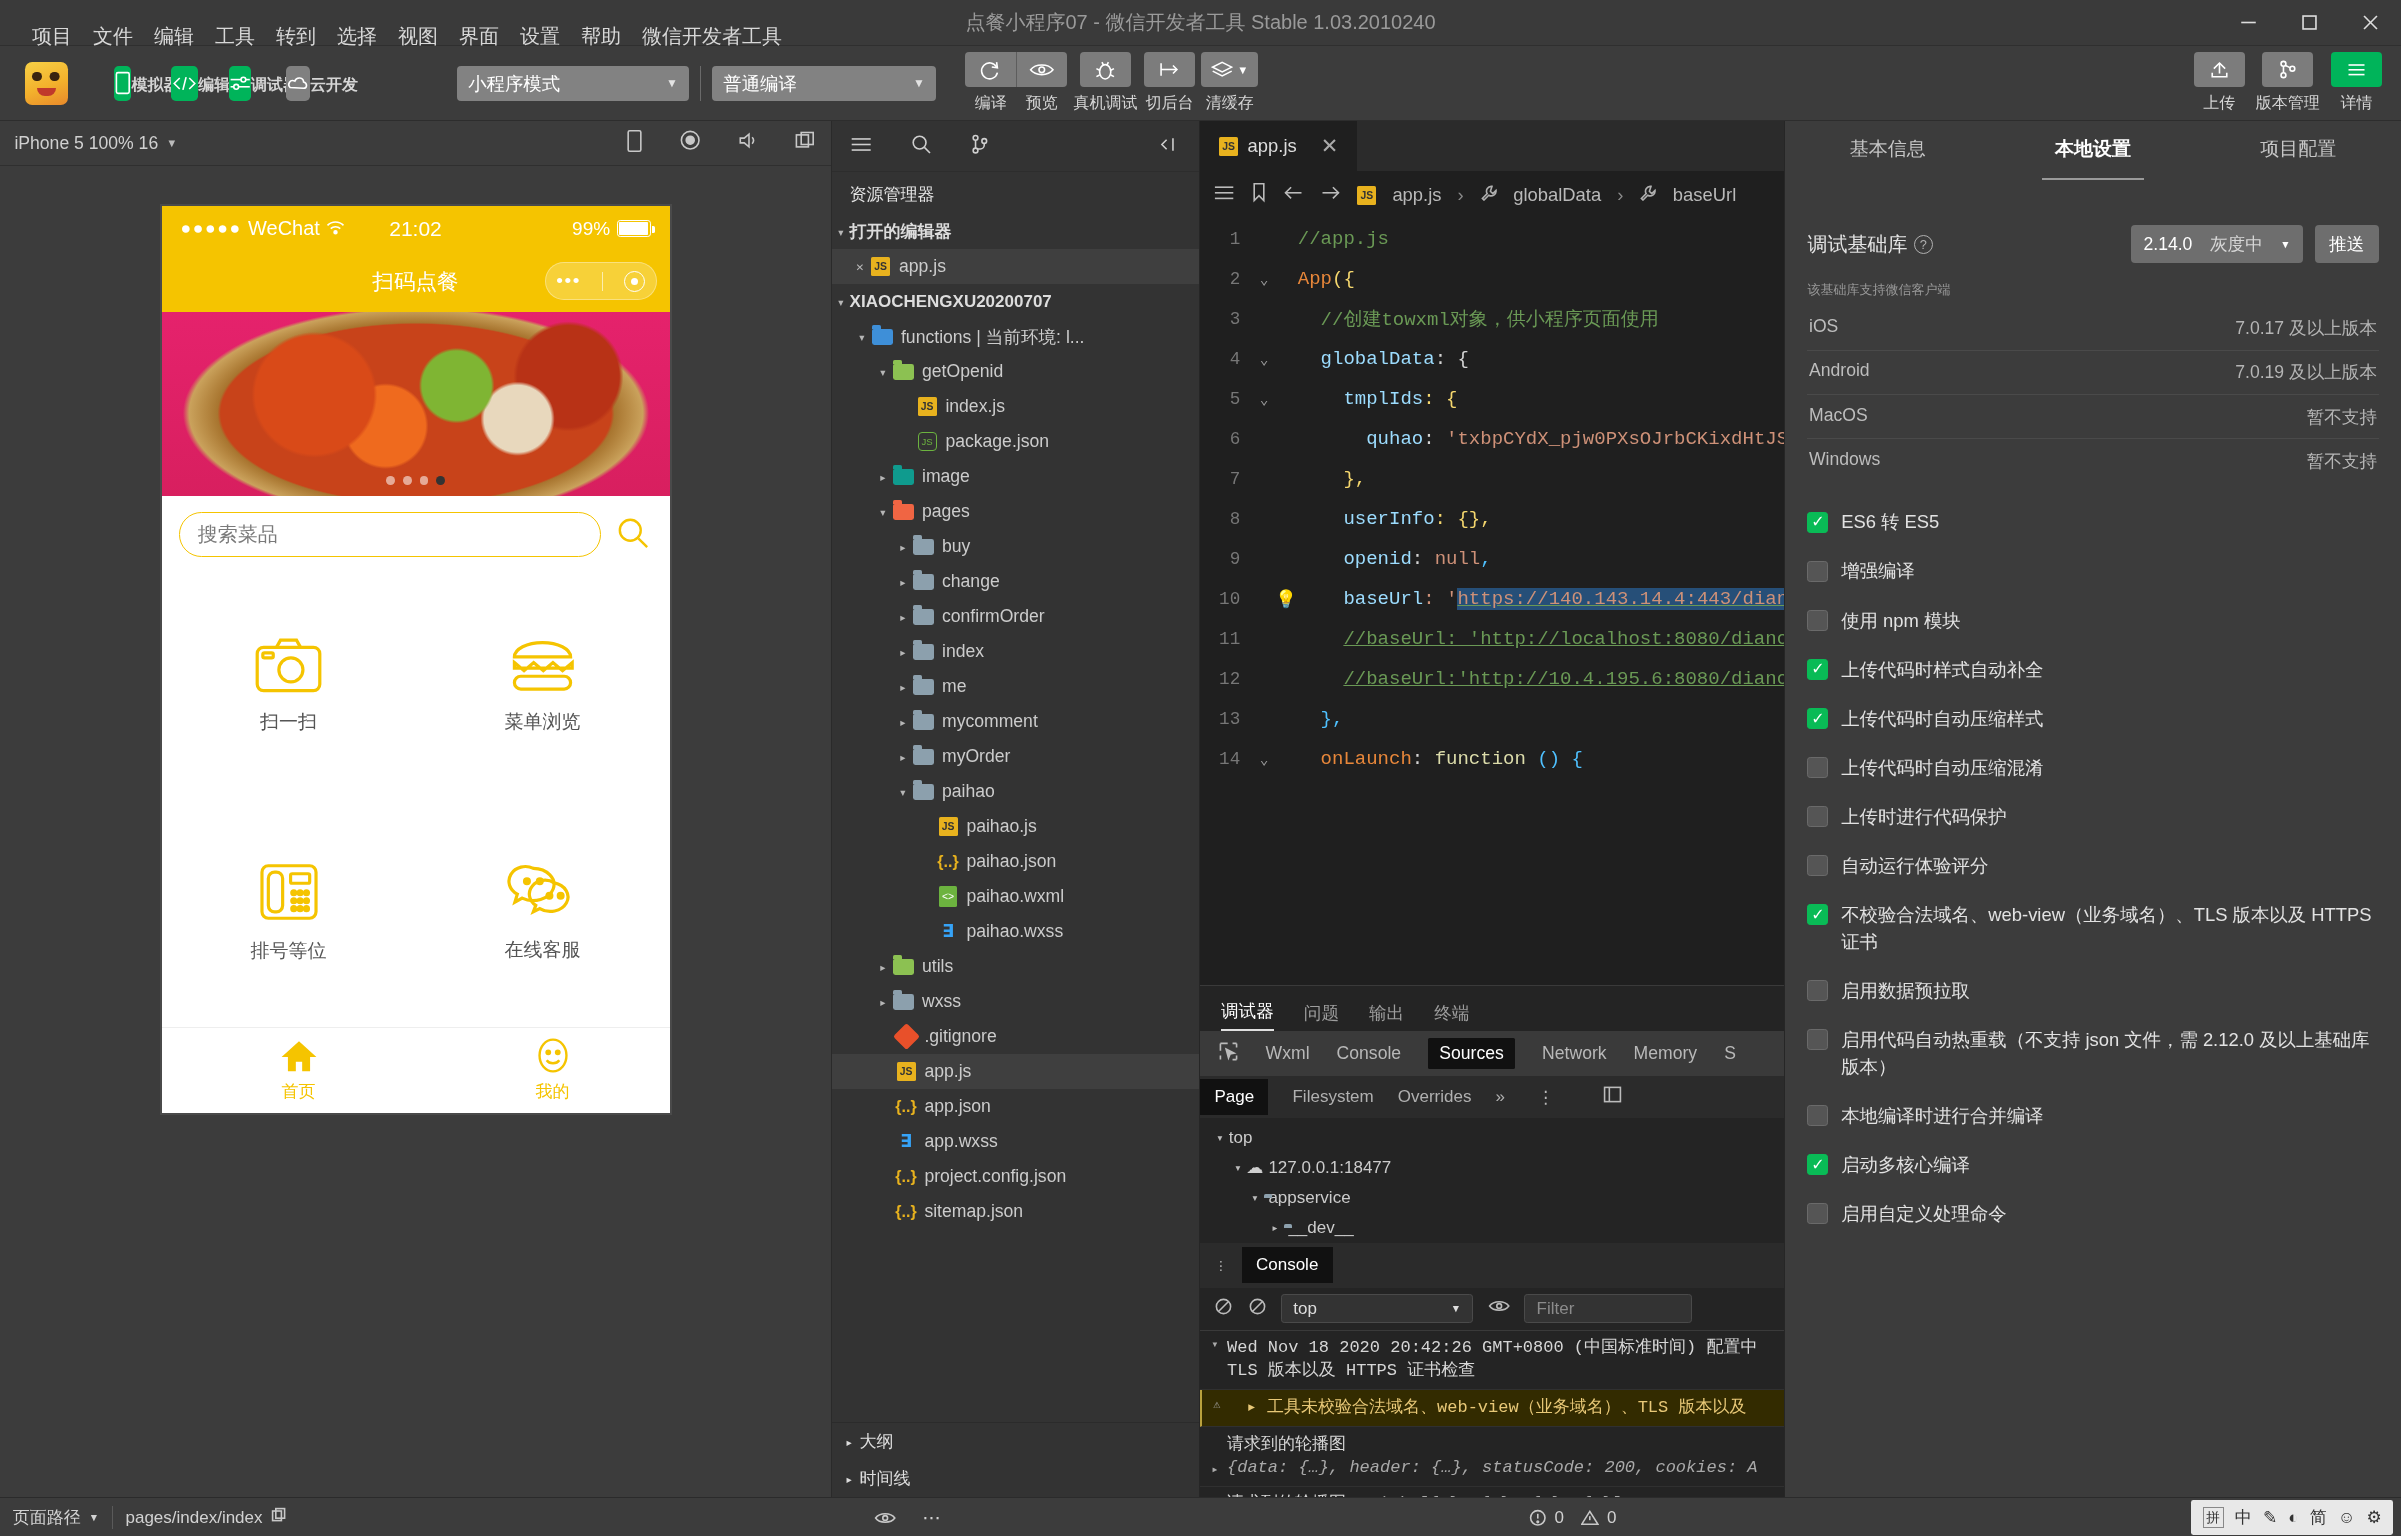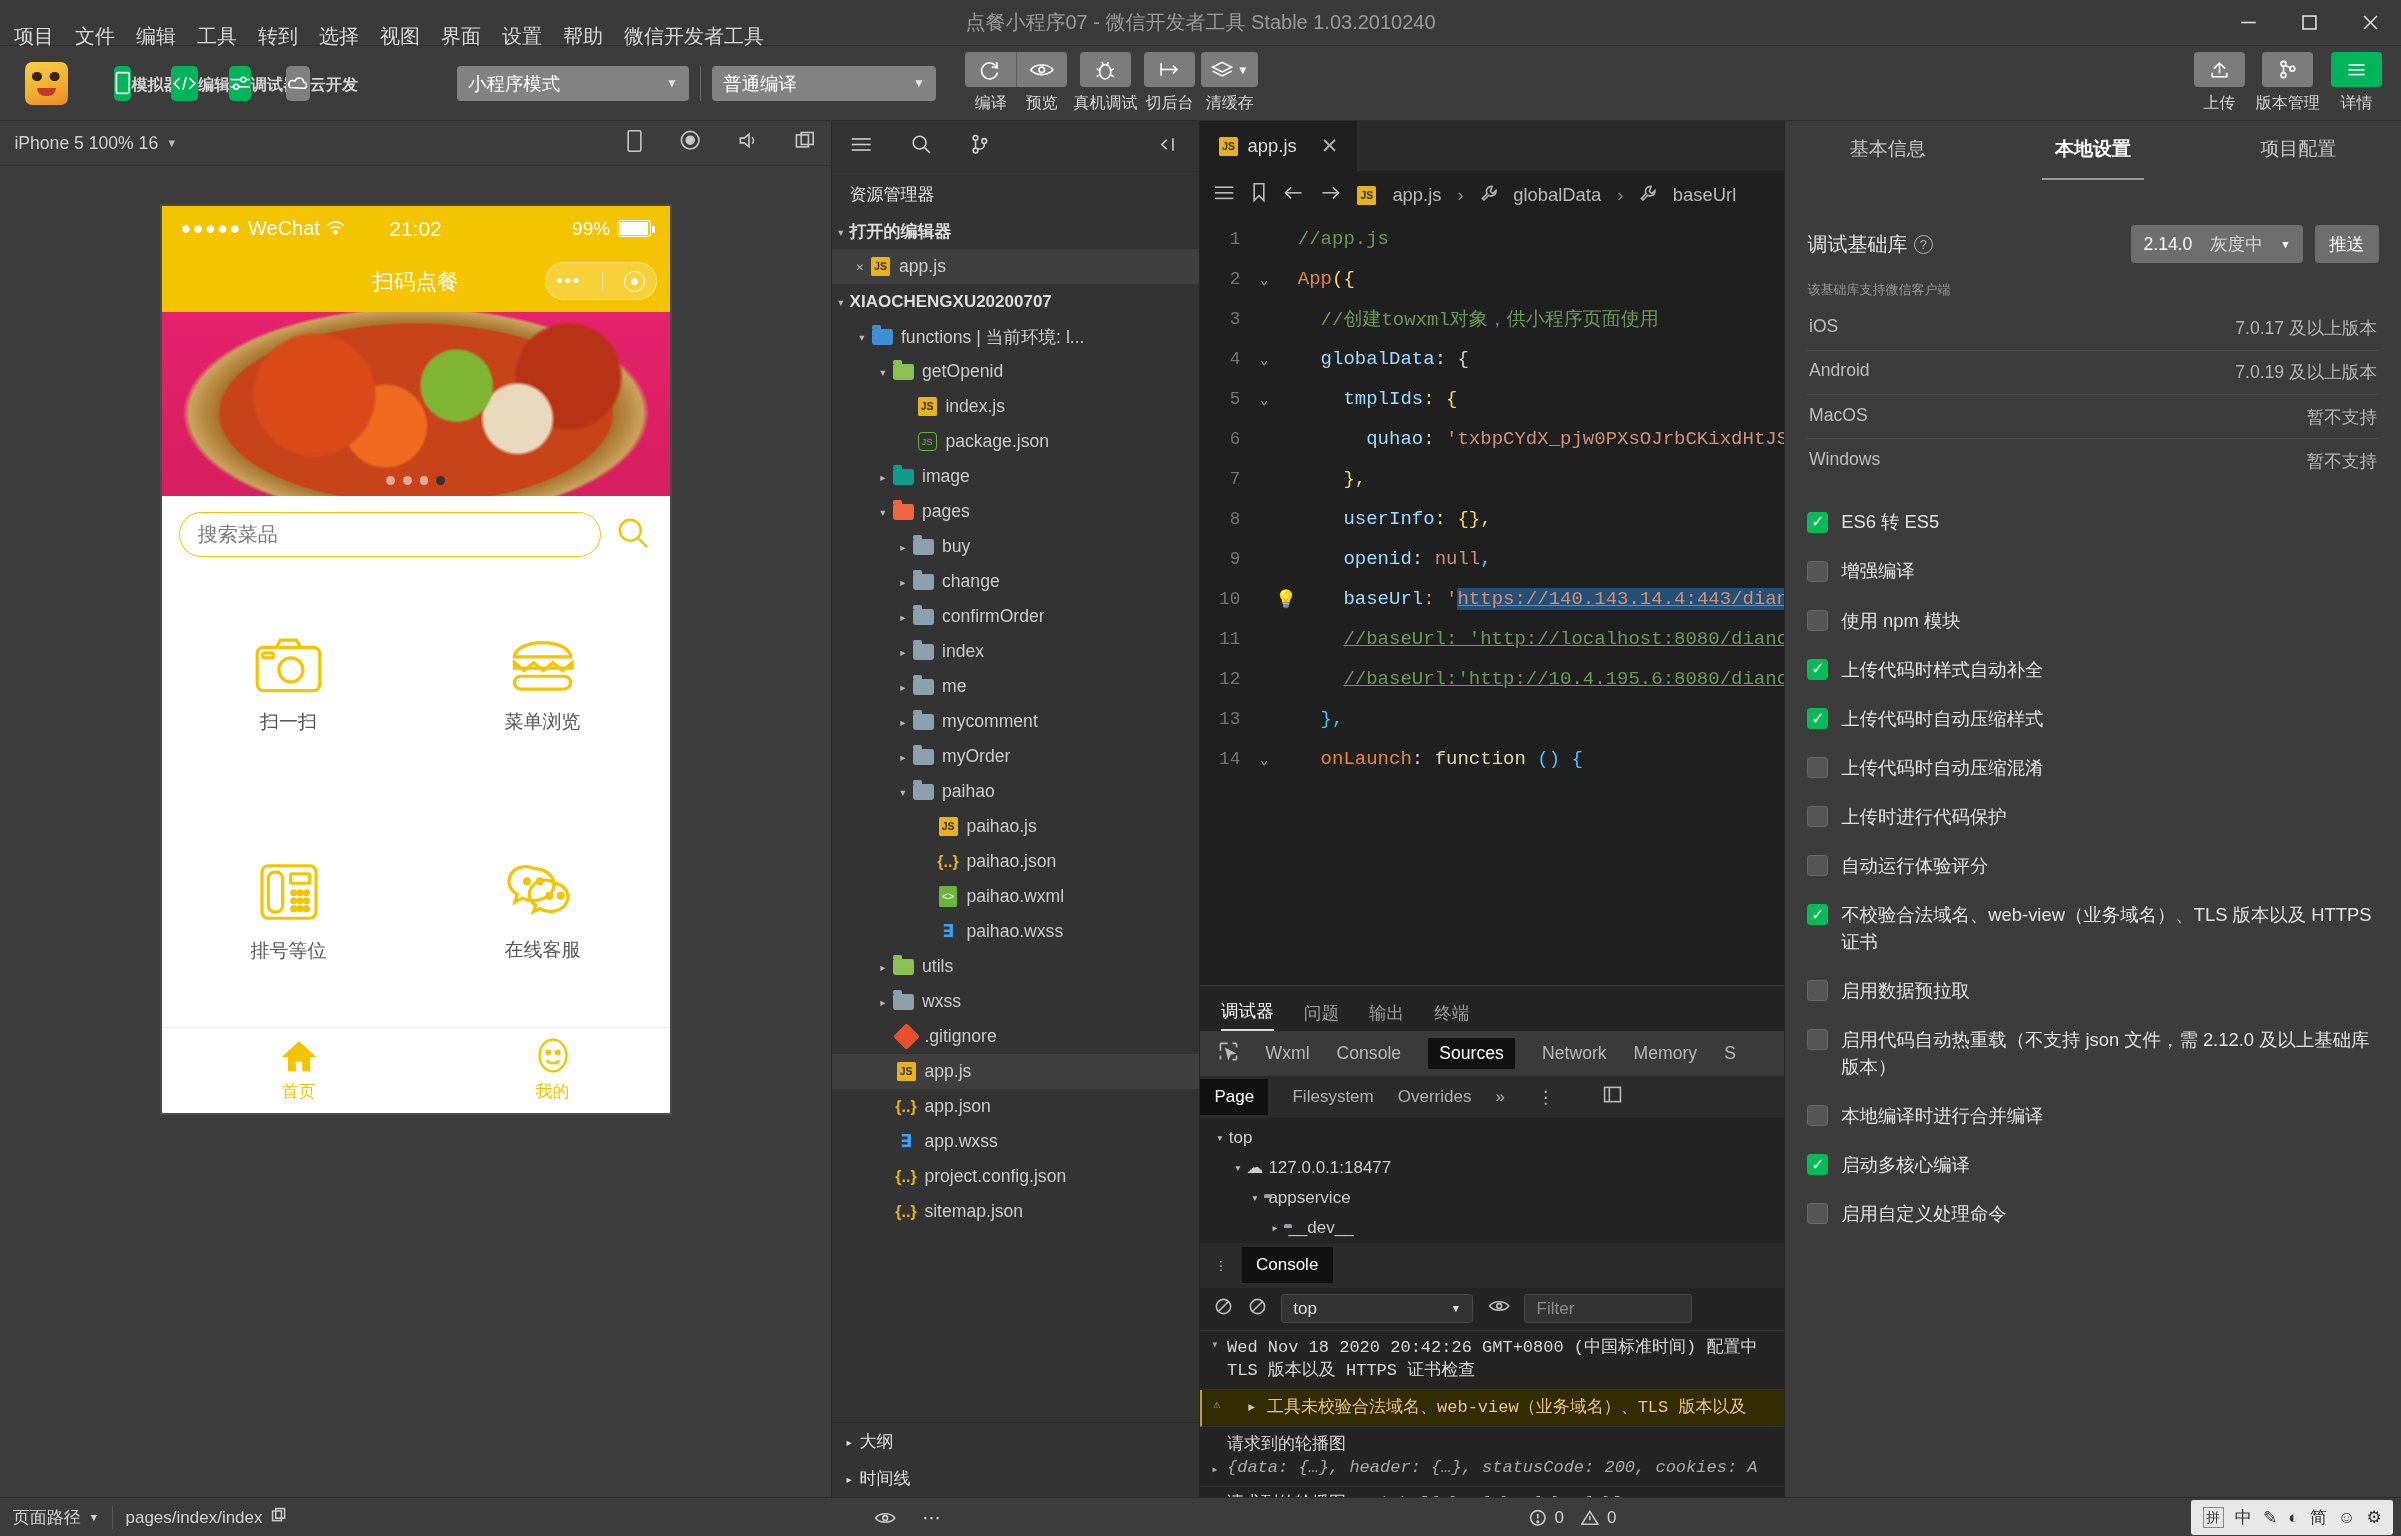--- a/index.html
+++ b/index.html
@@ -10,21 +10,21 @@
     overflow: hidden;
     color: #ccc;
   }
   .app { width: 2401px; height: 1537px; display: flex; flex-direction: column; }
 
   
   .titlebar {
     height: 46px; background: #3a3a3a; display: flex; align-items: center;
     border-bottom: 0.8px solid #2f2f2f; flex: 0 0 46px; position: relative;
   }
-  .menu { display: flex; align-items: center; padding-left: 14px; gap: 21px; margin-top: 28px; }
+  .menu { display: flex; align-items: center; padding-left: 32px; gap: 21px; margin-top: 28px; }
   .menu-item { font-size: 20px; color: #d8d8d8; cursor: default; white-space: nowrap; }
   .win-title {
     position: absolute; left: 0; right: 0; text-align: center;
     font-size: 20px; color: #9a9a9a; pointer-events: none;
   }
   .win-ctrls { margin-left: auto; display: flex; align-items: center; gap: 0; z-index: 2; }
   .win-btn { width: 61px; height: 46px; display: flex; align-items: center; justify-content: center; }
   .win-btn svg { stroke: #ddd; }
 
   

